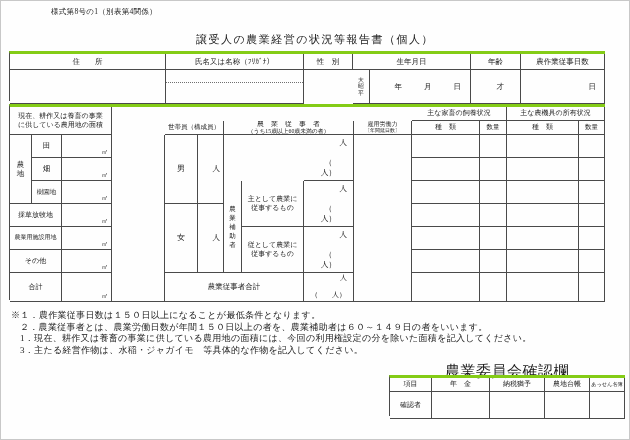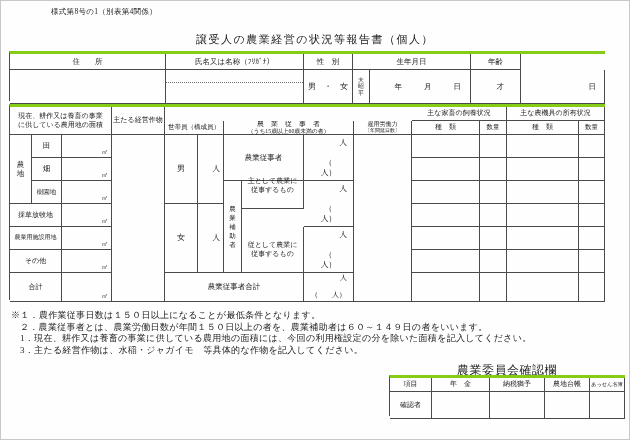--- a/index.html
+++ b/index.html
@@ -18,42 +18,42 @@
   .vcell .ptop{text-align:right;font-size:7.5px;}
   .vcell .pbot{text-align:center;font-size:7.5px;}
   .wrap2{padding:0 5px;font-family:Liberation Serif, serif;}
   .furigana{position:absolute;left:0;top:0;right:0;height:12px;border-bottom:1px dotted #707070;}
   .erabox{width:16px;align-self:stretch;border-right:1px solid #4a4a4a;display:flex;flex-direction:column;
           align-items:center;justify-content:center;font-size:5.8px;line-height:6.2px;}
   .ymd{flex:1;display:flex;align-items:center;justify-content:flex-end;gap:22px;padding-right:9px;font-size:7.5px;}
   .vtext{flex-direction:column;line-height:8.5px;}
   .notes{position:absolute;left:10px;top:309px;font-size:9px;line-height:11.5px;letter-spacing:.3px;}
   .notes .ind{padding-left:9px;}
-  .cmt-title{position:absolute;left:388px;top:361px;width:236px;text-align:center;font-size:12px;letter-spacing:.5px;}
+  .cmt-title{position:absolute;left:388px;top:361px;width:236px;text-align:center;font-size:15px;letter-spacing:.5px;}
 </style>
 </head>
 <body>
 
 <div class="page">
 
   <div class="formno">様式第8号の1（別表第4関係）</div>
   <div class="title">譲受人の農業経営の状況等報告書（個人）</div>
 
   <div class="tbl" style="left:8px;top:50px;width:596px;height:50px;">
     <div class="cell" style="left:0;top:0;width:156px;height:16px;">住　　所</div>
     <div class="cell" style="left:156px;top:0;width:138px;height:16px;">氏名又は名称（ﾌﾘｶﾞﾅ）</div>
     <div class="cell" style="left:294px;top:0;width:49px;height:16px;">性　別</div>
     <div class="cell" style="left:343px;top:0;width:118px;height:16px;">生年月日</div>
     <div class="cell" style="left:461px;top:0;width:50px;height:16px;">年齢</div>
+    <div class="cell" style="left:511px;top:0;width:84px;height:16px;">農作業従事日数</div>
 
     <div class="cell" style="left:0;top:16px;width:156px;height:34px;"></div>
     <div class="cell" style="left:156px;top:16px;width:138px;height:34px;">
       <div class="furigana"></div>
     </div>
-    <div class="cell f8" style="left:294px;top:16px;width:49px;height:34px;">男　・　女</div>
     <div class="cell" style="left:343px;top:16px;width:118px;height:34px;padding:0;align-items:stretch;">
       <div class="erabox">
         <span>大</span>
         <span>昭</span>
         <span>平</span>
       </div>
       <div class="ymd">
         <span>年</span>
         <span>月</span>
         <span>日</span>
@@ -63,21 +63,20 @@
       <span>才</span>
     </div>
     <div class="cell" style="left:511px;top:16px;width:84px;height:34px;justify-content:flex-end;padding-right:8px;">
       <span>日</span>
     </div>
   </div>
 
   <div class="tbl" style="left:8px;top:103px;width:596px;height:196px;">
 
     <div class="cell f7 wrap2" style="left:0;top:0;width:102px;height:28px;">現在、耕作又は養畜の事業に供している農用地の面積</div>
-    <div class="cell f7" style="left:102px;top:0;width:53px;height:28px;">主たる経営作物</div>
     <div class="cell f65" style="left:155px;top:14px;width:59px;height:14px;">世帯員（構成員）</div>
     <div class="cell colstack" style="left:214px;top:14px;width:130px;height:14px;line-height:1.05;">
       <div style="font-size:7px;">農　業　従　事　者</div>
       <div style="font-size:5.8px;">（うち15歳以上60歳未満の者）</div>
     </div>
     <div class="cell colstack" style="left:344px;top:14px;width:58px;height:14px;line-height:1.1;">
       <div style="font-size:6px;">雇用労働力</div>
       <div style="font-size:5px;">〔年間延日数〕</div>
     </div>
     <div class="cell f7" style="left:402px;top:0;width:95px;height:14px;">主な家畜の飼養状況</div>
@@ -104,29 +103,28 @@
     <div class="cell unit" style="left:52px;top:143px;width:50px;height:23px;">㎡</div>
     <div class="cell f7" style="left:0;top:166px;width:52px;height:29px;">合計</div>
     <div class="cell unit" style="left:52px;top:166px;width:50px;height:29px;">㎡</div>
     <div class="cell" style="left:102px;top:28px;width:53px;height:167px;"></div>
 
     <div class="cell f8" style="left:155px;top:28px;width:33px;height:69px;">男</div>
     <div class="cell pright" style="left:188px;top:28px;width:26px;height:69px;">人</div>
     <div class="cell f8" style="left:155px;top:97px;width:33px;height:69px;">女</div>
     <div class="cell pright" style="left:188px;top:97px;width:26px;height:69px;">人</div>
 
-    <div class="cell" style="left:214px;top:28px;width:80px;height:46px;">農業従事者</div>
     <div class="cell vcell" style="left:294px;top:28px;width:50px;height:46px;">
       <div class="ptop">人</div>
       <div class="pbot">（　　人）</div>
     </div>
     <div class="cell vtext f65" style="left:214px;top:74px;width:18px;height:92px;">
       <span style="width:7px;word-break:break-all;line-height:9px;">農業補助者</span>
     </div>
-    <div class="cell f7 wrap2" style="left:232px;top:56px;width:62px;height:46px;">主として農業に従事するもの</div>
+    <div class="cell f7 wrap2" style="left:232px;top:74px;width:62px;height:46px;">主として農業に従事するもの</div>
     <div class="cell vcell" style="left:294px;top:74px;width:50px;height:46px;">
       <div class="ptop">人</div>
       <div class="pbot">（　　人）</div>
     </div>
     <div class="cell f7 wrap2" style="left:232px;top:120px;width:62px;height:46px;">従として農業に従事するもの</div>
     <div class="cell vcell" style="left:294px;top:120px;width:50px;height:46px;">
       <div class="ptop">人</div>
       <div class="pbot">（　　人）</div>
     </div>
     <div class="cell" style="left:155px;top:166px;width:139px;height:29px;">農業従事者合計</div>

